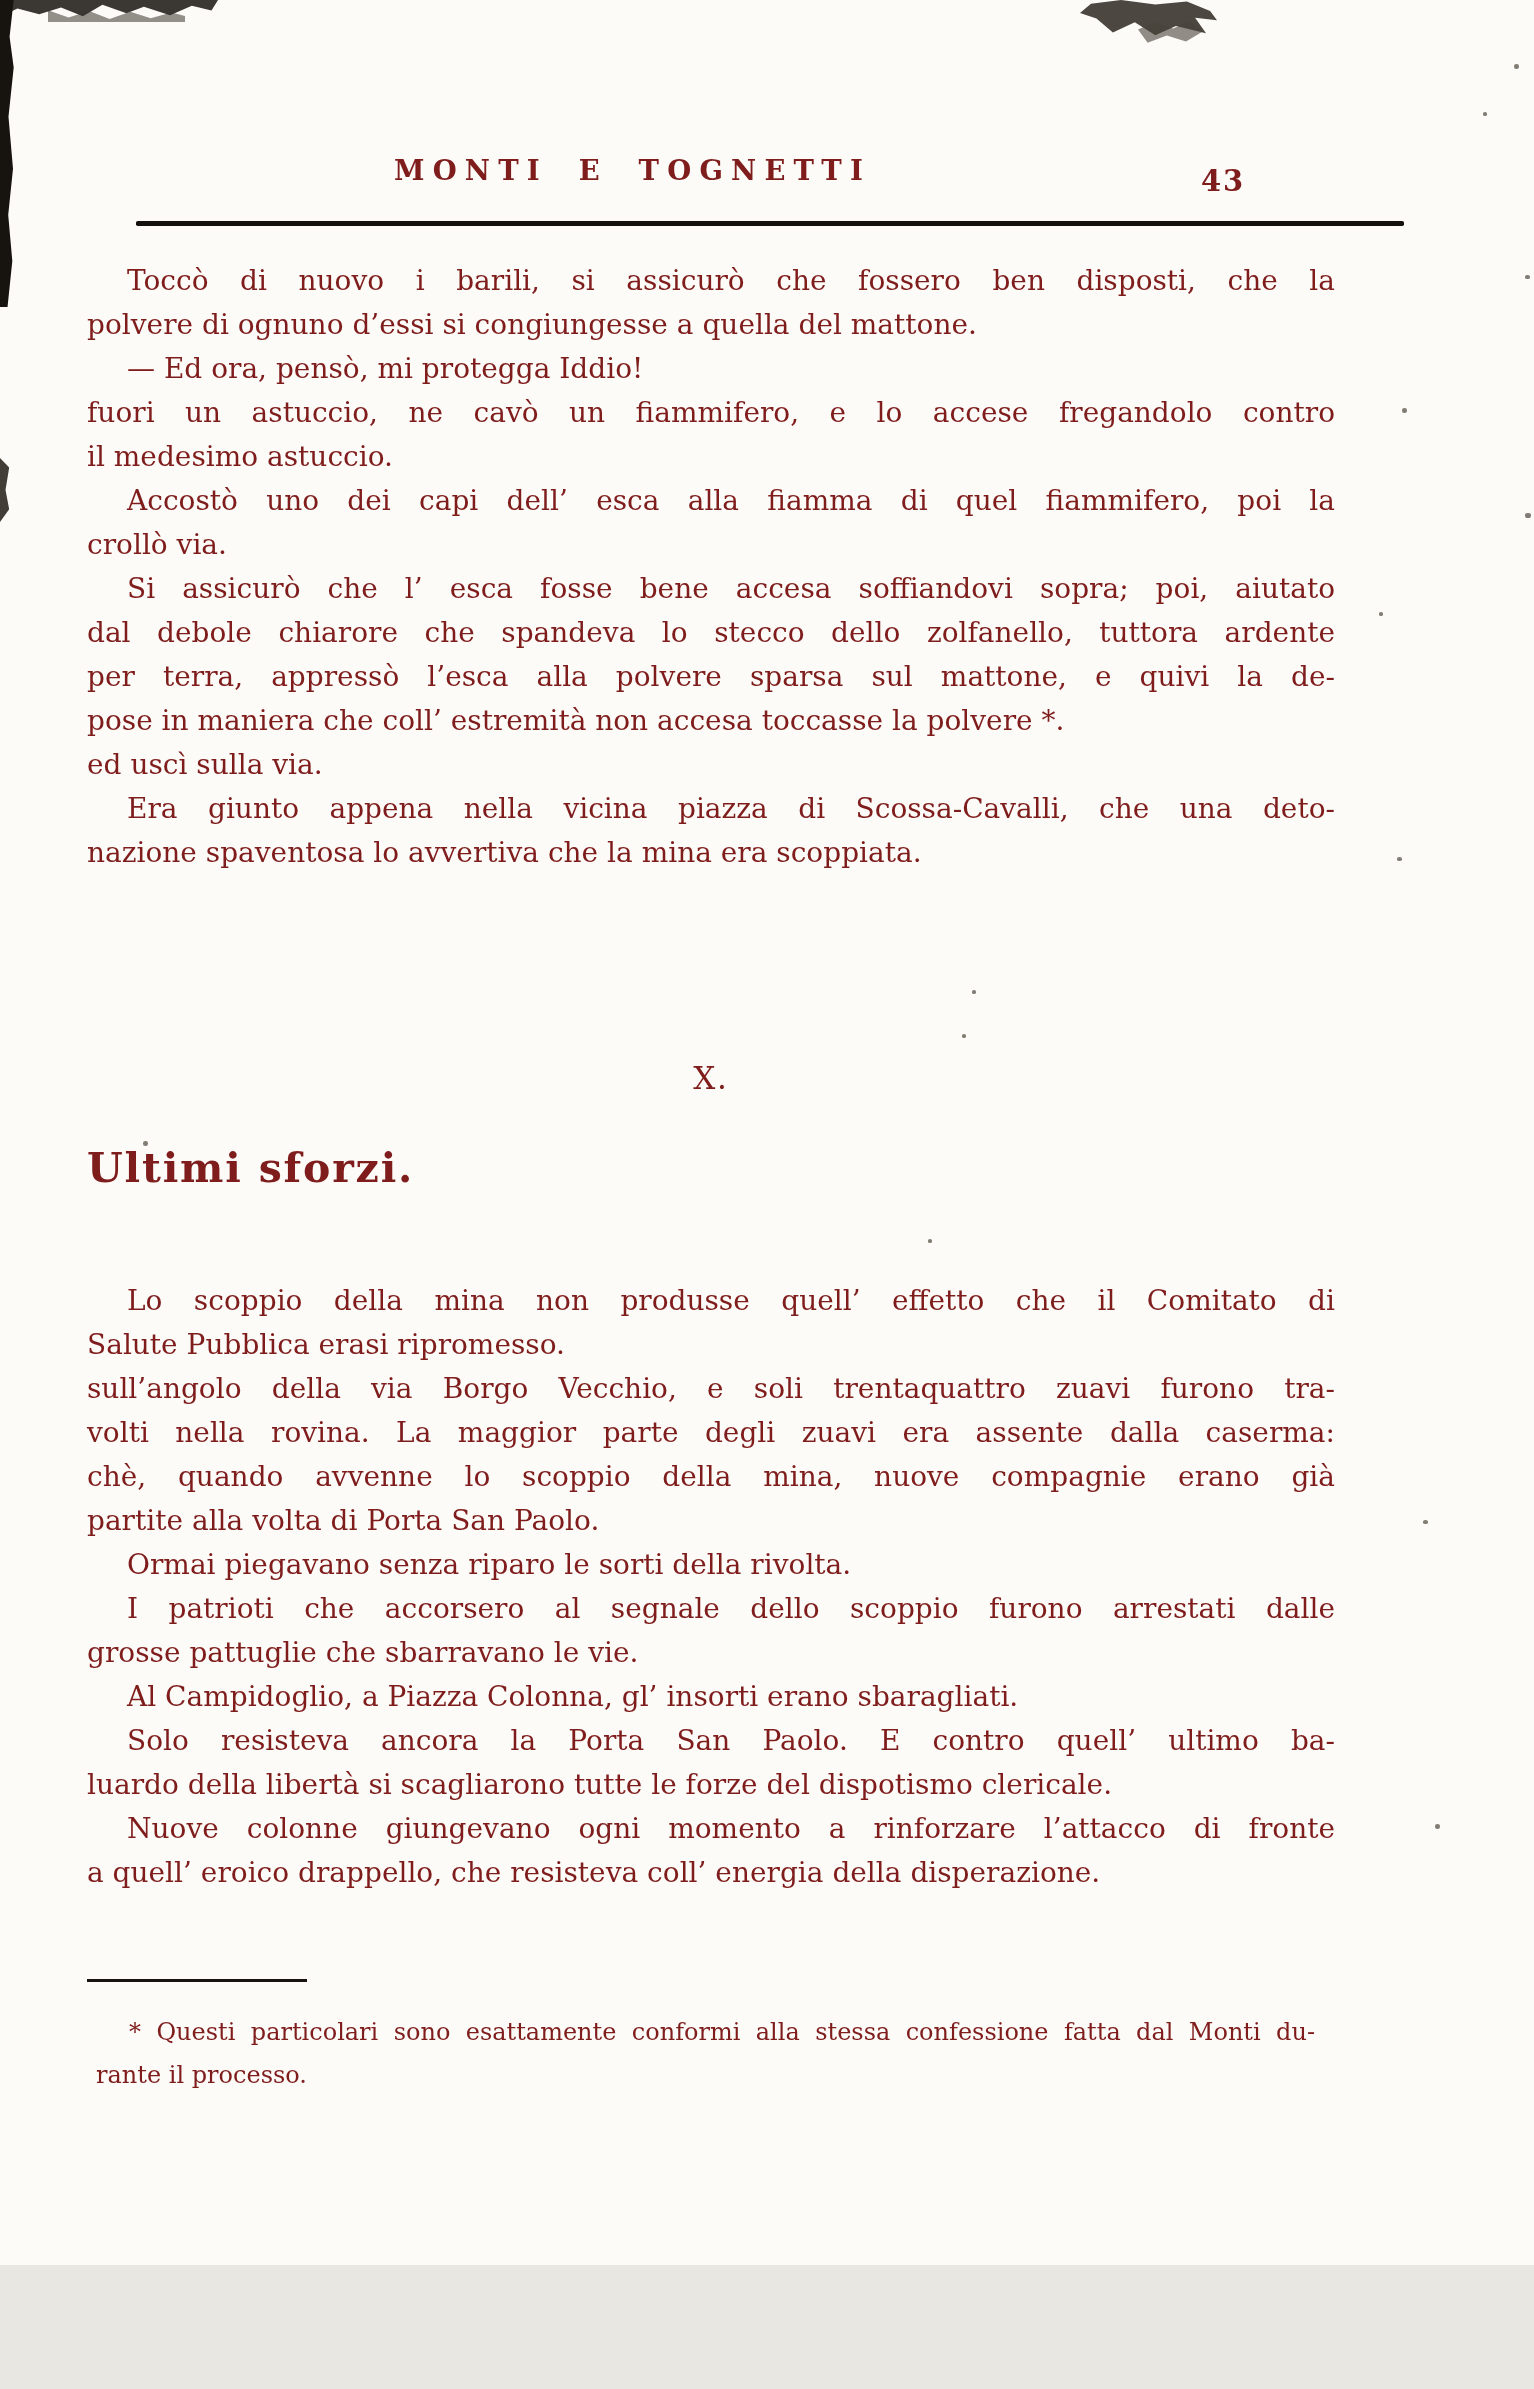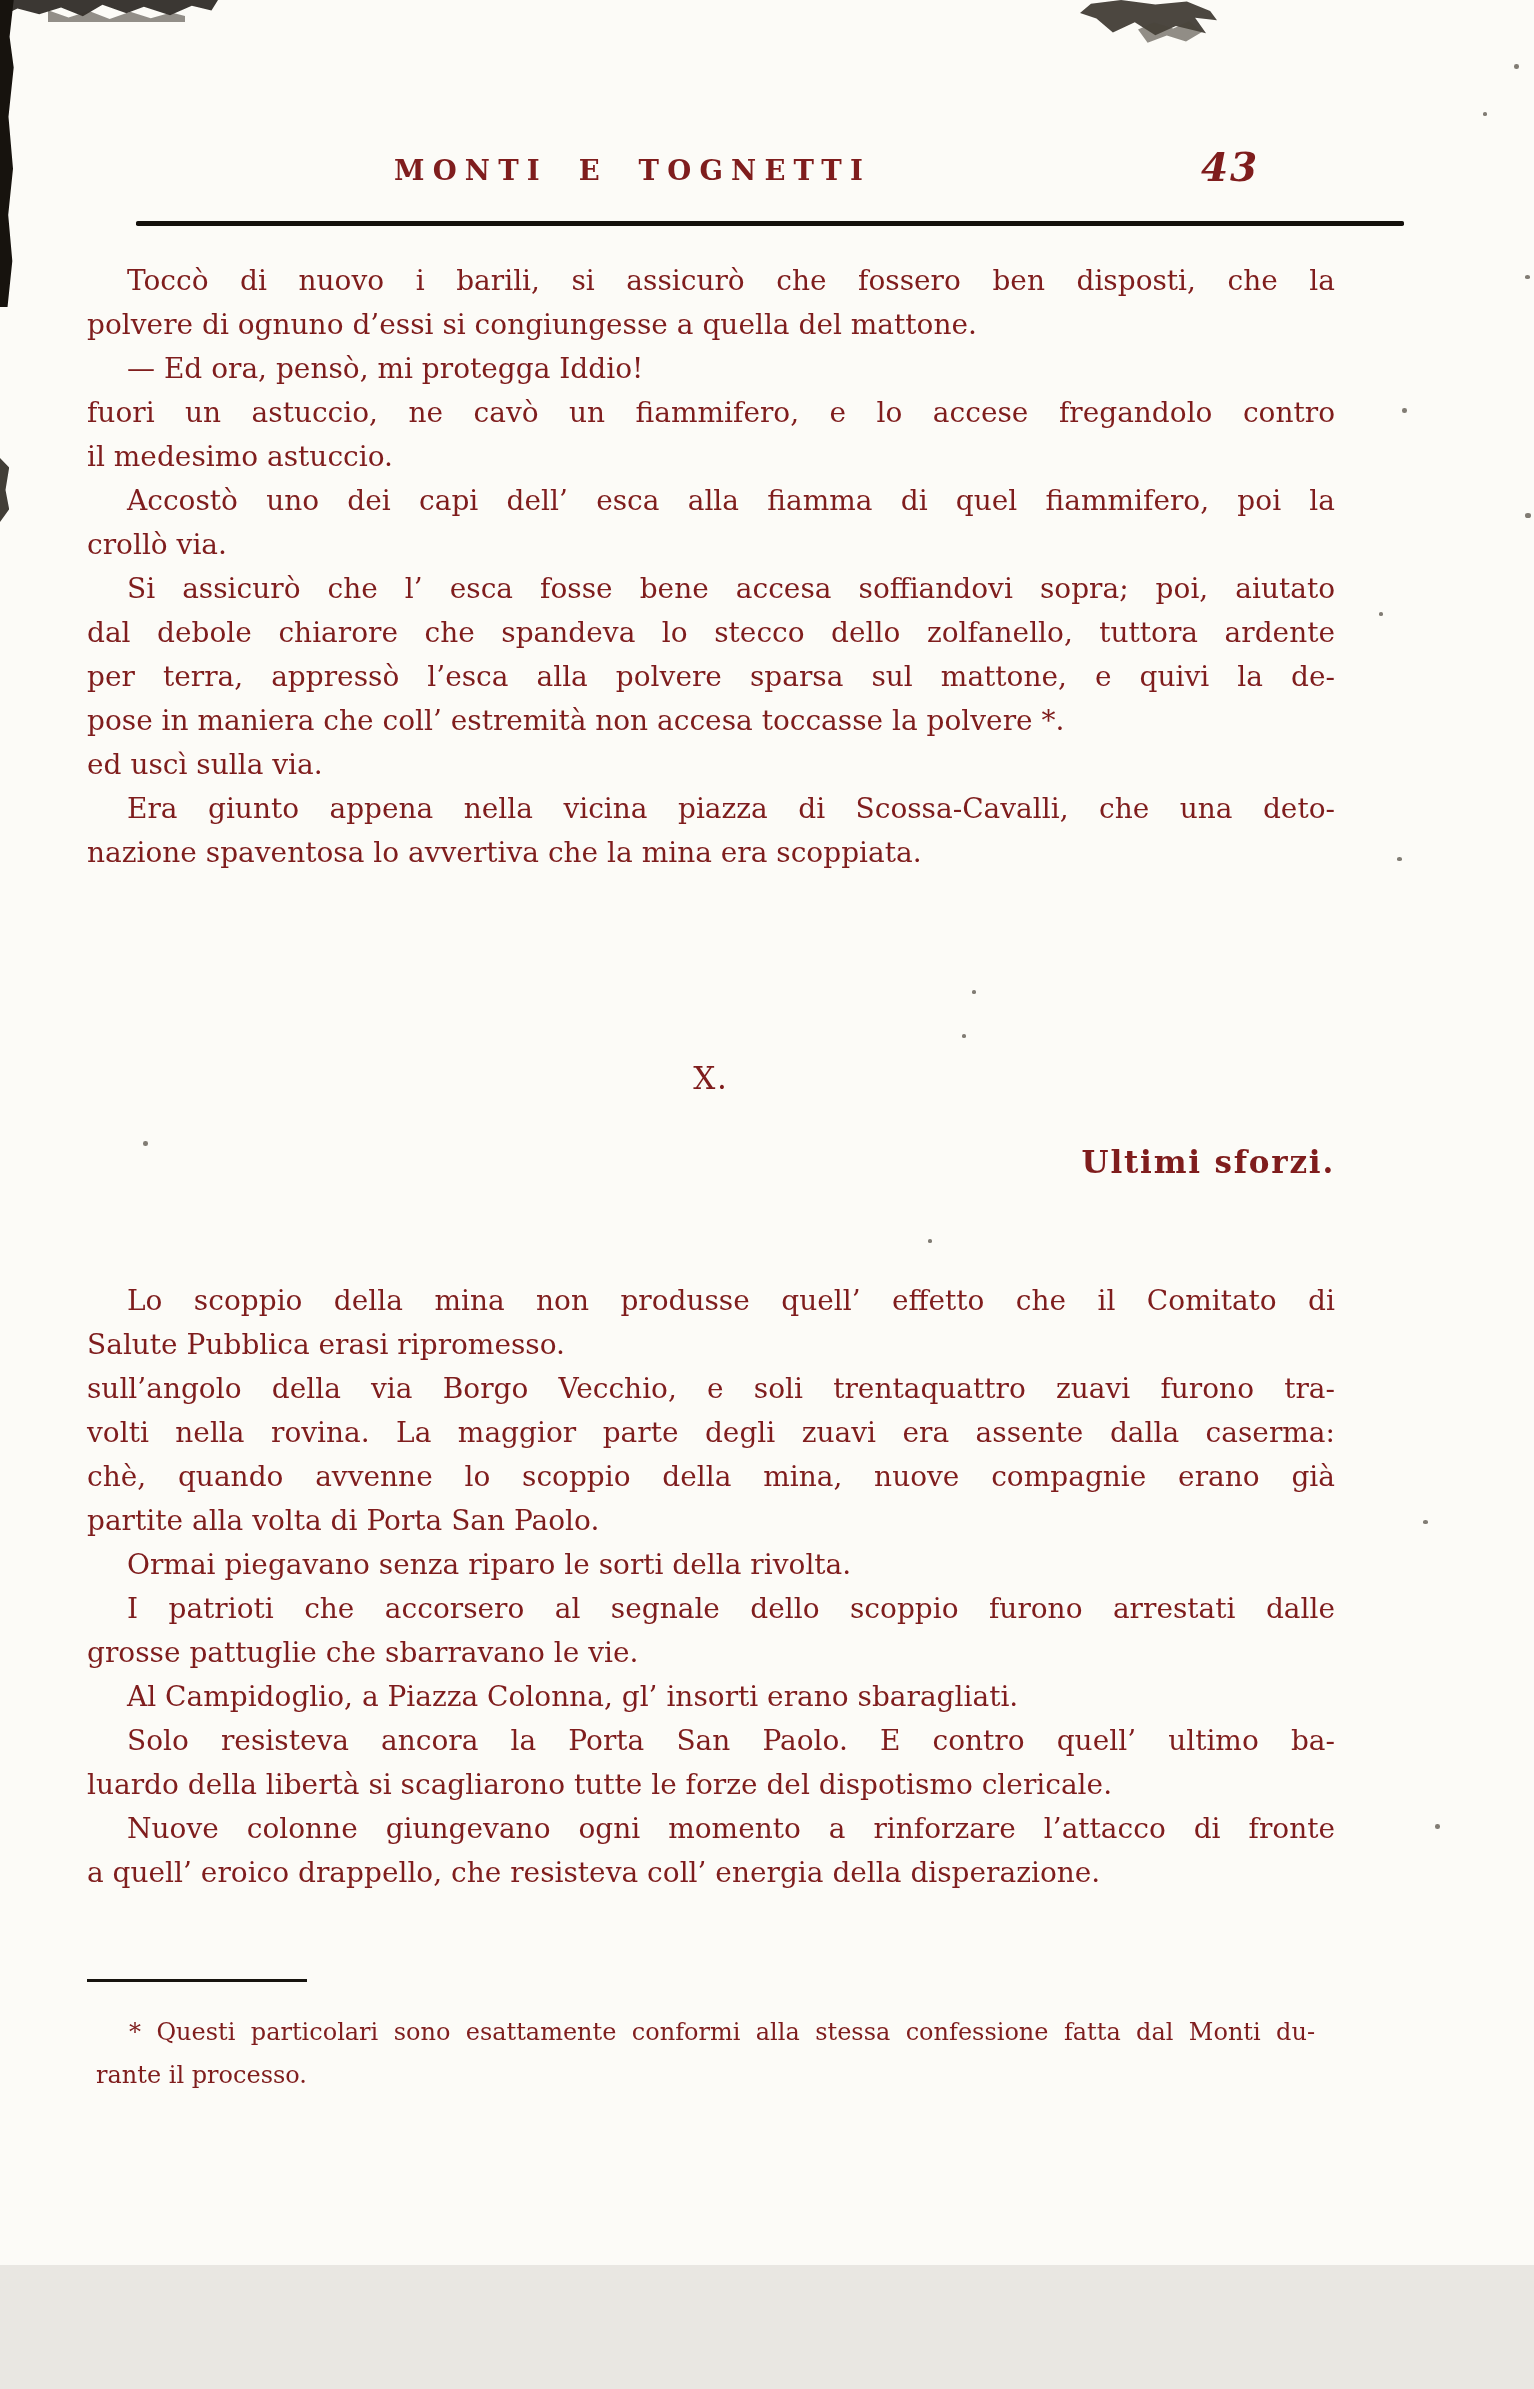--- a/index.html
+++ b/index.html
@@ -13,22 +13,22 @@
     overflow:hidden;
   }
   
   .running-title{
     position:absolute;left:394px;top:154px;
     font-size:27.5px;font-weight:bold;
     letter-spacing:8.2px;word-spacing:13px;
     white-space:nowrap;
   }
   .page-number{
-    position:absolute;left:1201px;top:144px;
-    font-size:39px;font-weight:bold;letter-spacing:1.8px;font-style:italic;
+    position:absolute;left:1201px;top:164px;
+    font-size:29px;font-weight:bold;letter-spacing:1.8px;
   }
   .head-rule{
     position:absolute;left:136px;top:221px;width:1268px;height:4.6px;
     background:#14110c;border-radius:1.8px;
   }
   
   .textblock{
     position:absolute;left:87px;width:1248px;
   }
   .block1{top:259px;}
@@ -41,21 +41,21 @@
   }
   .tline.last{text-align:center;text-align-last:left;white-space:nowrap;}
   .tline.indent{padding-left:40px;}
   
   .chapter-number{
     position:absolute;left:87px;top:1060px;width:1248px;
     text-align:center;font-size:31px;letter-spacing:1.8px;
   }
   .chapter-title{
     position:absolute;left:87px;top:1144px;width:1248px;
-    text-align:right;font-size:31px;font-weight:bold;letter-spacing:1.8px;
+    text-align:left;font-size:41px;font-weight:bold;letter-spacing:1.8px;
   }
   
   .footnote-rule{
     position:absolute;left:87px;top:1979px;width:220px;height:2.7px;
     background:#17140f;
   }
   .footnote{
     position:absolute;left:96px;top:2011px;width:1219px;
   }
   .fline{

